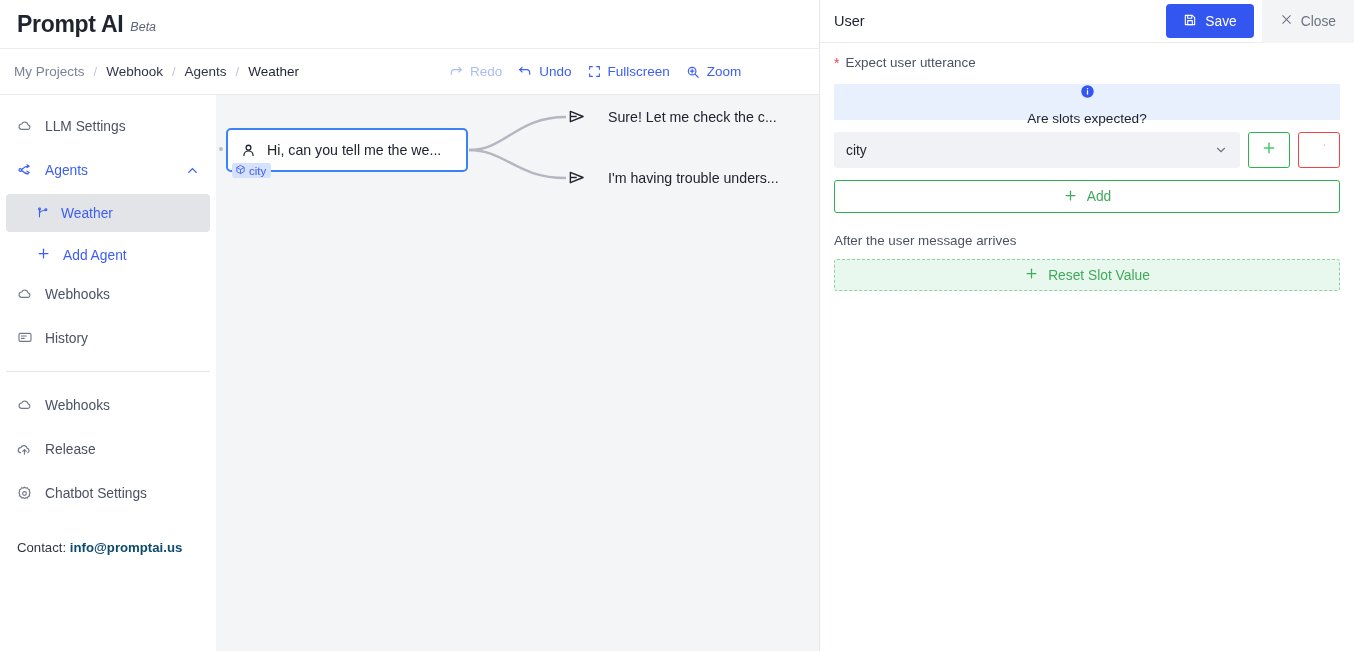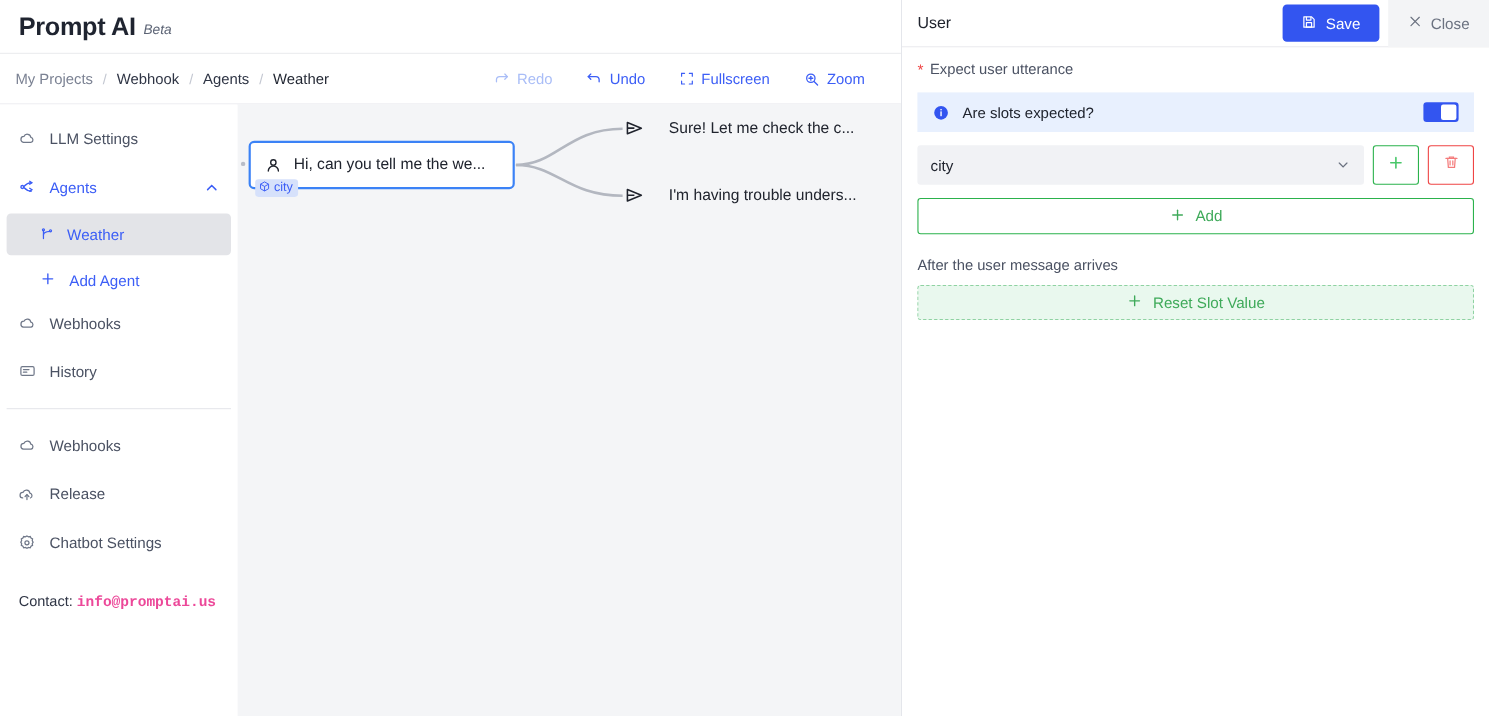--- a/index.html
+++ b/index.html
@@ -49,21 +49,21 @@
     font-size: 13.5px;
   }
   .bc-item { color: #2f3545; }
   .bc-item.muted { color: #7b8293; }
   .bc-item.current { color: #1f2430; }
   .bc-sep { color: #c3c7d1; margin: 0 9px; font-size: 13px; }
 
   .tools {
     display: flex; align-items: center;
     margin-left: 150px;
-    gap: 31px;
+    gap: 16px;
   }
   .tool {
     display: flex; align-items: center; gap: 7px;
     font-size: 13.5px; color: #3c5ef6;
     white-space: nowrap;
   }
   .tool.disabled { color: #a9bdf7; }
   .tool svg { display: block; }
 
   
@@ -102,21 +102,21 @@
     padding-left: 36px; font-size: 13.8px; color: #3c5ef6; font-weight:500;
   }
   .nav-divider {
     height: 1px; background: #e6e7eb;
     margin: 13px 6px 13px 6px;
   }
   .contact {
     position: absolute; left: 17px; bottom: 96px;
     font-size: 13.2px; color: #2f3545;
   }
-  .contact b { color: #ec4899; font-weight: 700; font-family: Liberation Mono, monospace; }
+  .contact b { color: #0c4a6e; font-weight: 700; }
 
   
   .canvas {
     flex: 1; position: relative;
     background: #f4f5f7;
     overflow: hidden;
   }
   .node-user {
     position: absolute; left: 10px; top: 33px;
     width: 242px; height: 44px;
@@ -198,21 +198,21 @@
   .resize-grip {
     position:absolute; right: 3px; bottom: 2px;
     width: 9px; height: 9px; color: #9aa0ad;
   }
 
   .slots-banner {
     margin-top: 14px;
     height: 36px; background: #e8f0fe;
     display: flex; align-items: center;
     padding: 0 14px; gap: 12px;
-    font-size: 13.6px; color: #20242e;
+    font-size: 13.6px; color: #20242e; flex-direction: column;
   }
   .info-ic { color: #3355f0; display:flex; }
   .toggle {
     margin-left: auto;
     width: 32px; height: 18px;
     background: #3355f0; border-radius: 3px;
     position: relative;
   }
   .toggle .knob {
     position:absolute; right: 2px; top: 2px;

